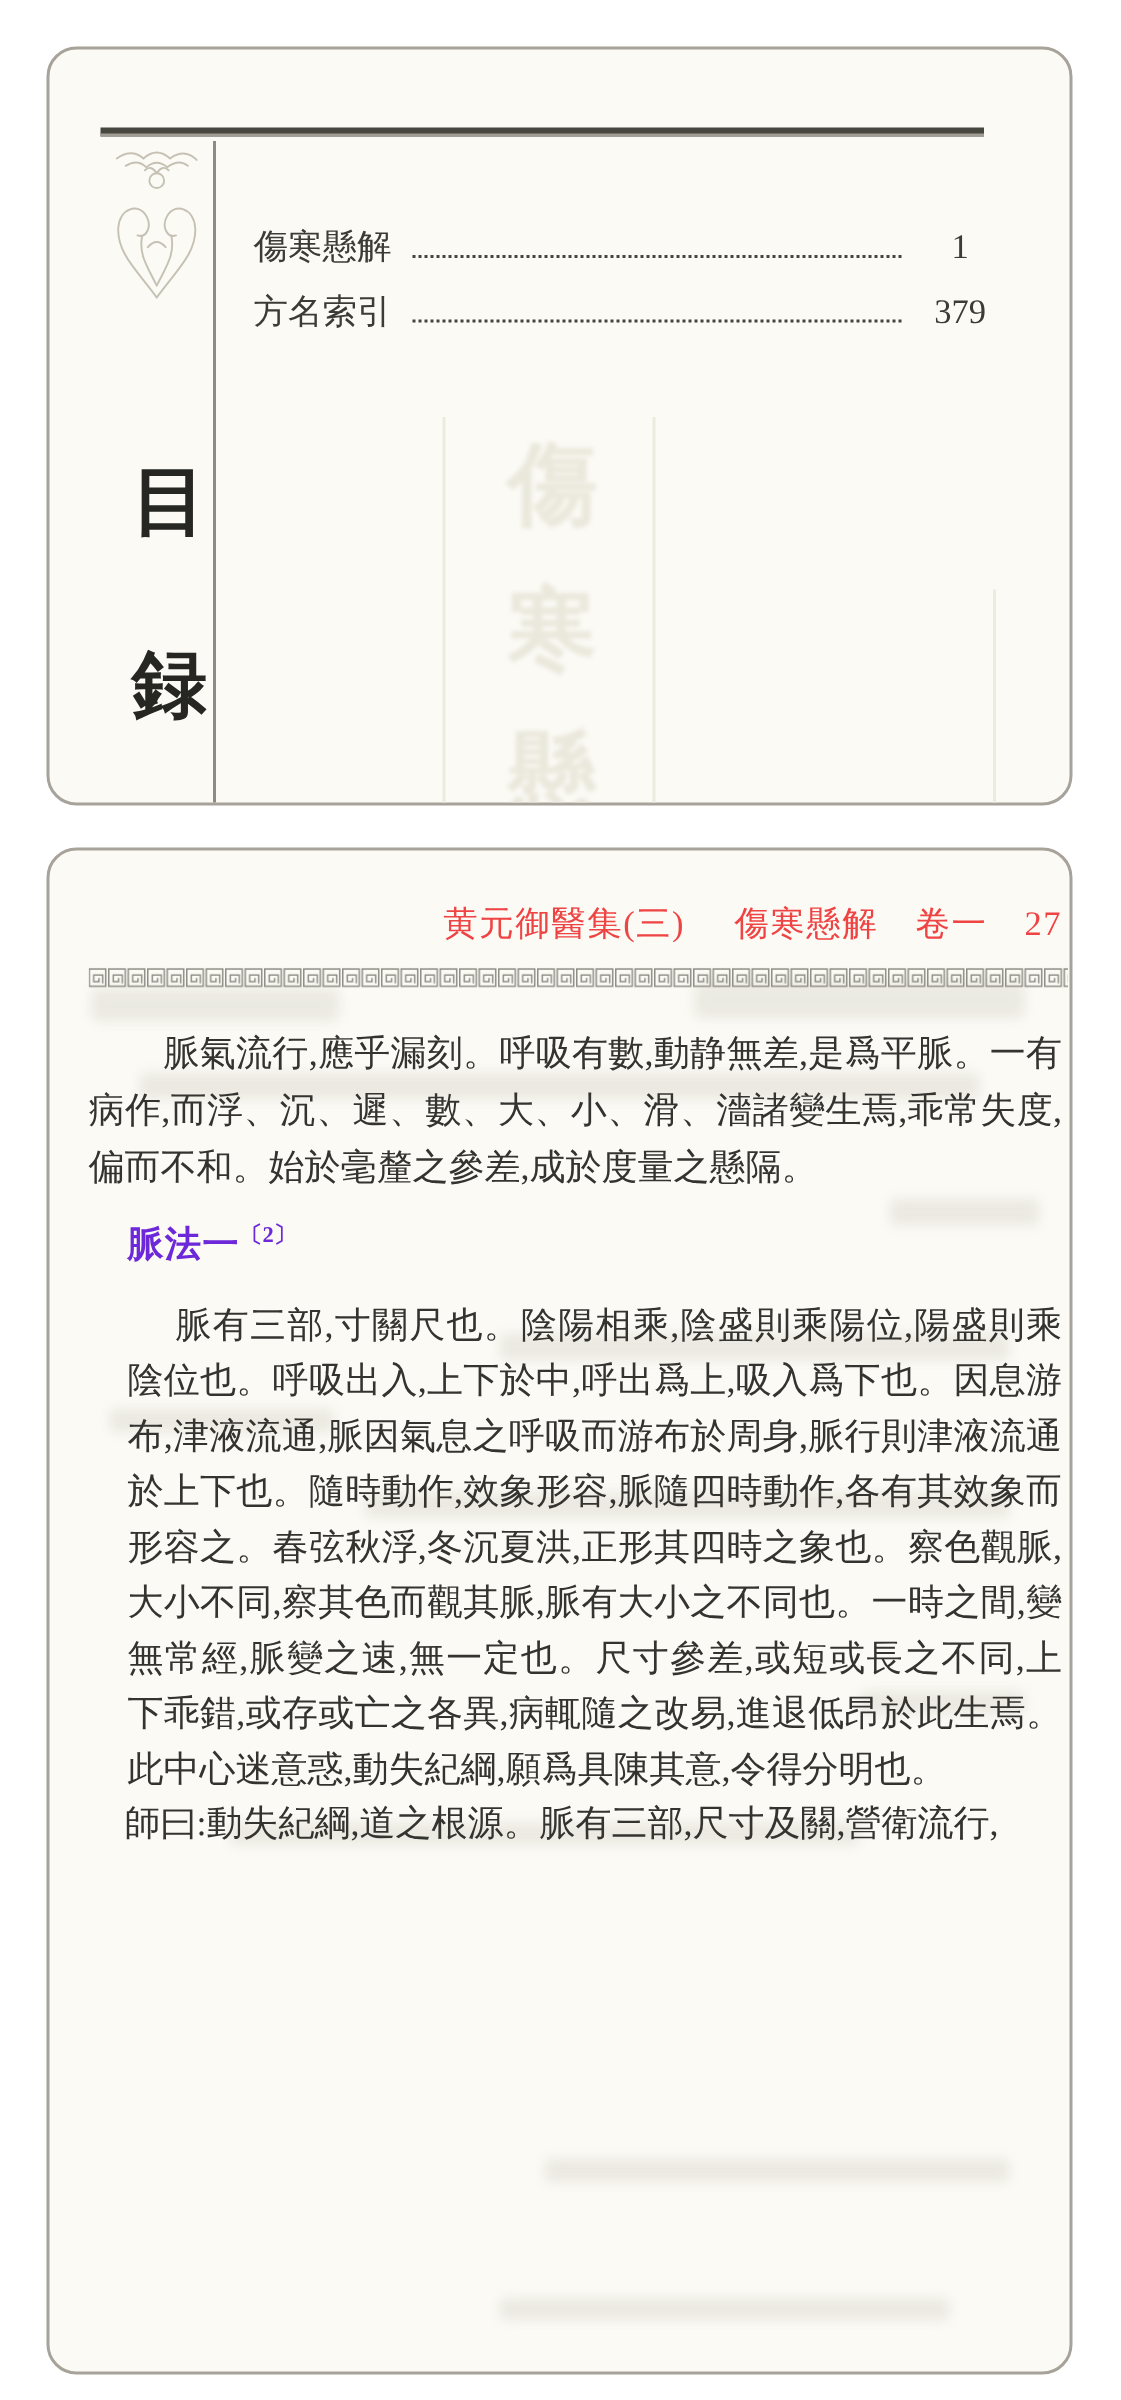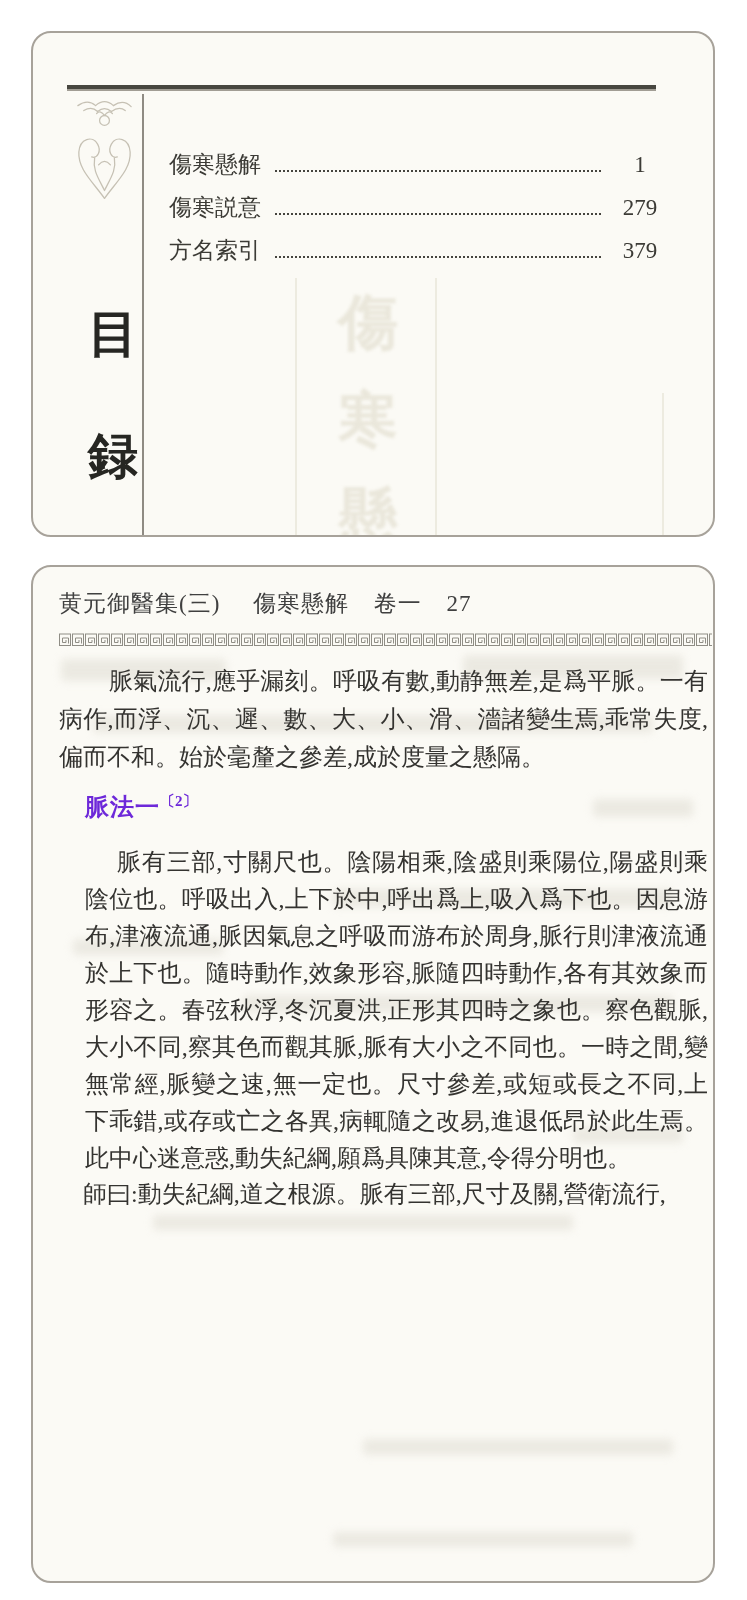--- a/index.html
+++ b/index.html
@@ -50,32 +50,32 @@
 
   .wm-line { position:absolute; width:1.5px; background:#edebe0; }
   .wm-char {
     position:absolute; font-size:60px; font-weight:700; color:#eae7db;
     filter:blur(1.5px); left:305px;
   }
 
   
   .content-inner { position:relative; z-index:1; padding:0 5px 0 26px; }
   .page-header {
-    padding-top:21px; text-align:left; font-size:23px; color:#404040;
-    letter-spacing:1px; white-space:nowrap;
+    padding-top:21px; text-align:right; font-size:23px; color:#ef4444;
+    letter-spacing:1px; white-space:nowrap;margin-top:12px;
   }
   .page-header .hsep1 { margin-left:26px; }
   .page-header .hsep2 { margin-left:18px; }
   .meander-wrap { margin-top:13px; height:15px; }
   .doc-title {
     margin-top:36px; text-align:center; font-size:27px; font-weight:400;
     letter-spacing:3px; color:#2c2b27;
   }
   sup.fn { font-size:15px; letter-spacing:0; vertical-align:9px; }
-  .body-text { margin-top:15px; font-size:24px; text-align:justify; text-justify:inter-character; }
+  .body-text { margin-top:25px; font-size:24px; text-align:justify; text-justify:inter-character; }
   .para { line-height:38px; color:#343330; }
   .pi2 { text-indent:50px; }
   .para-q { text-indent:28px; }
   .sect-heading {
     margin:15px 0 21px 26px; font-size:24px; font-weight:700; color:#6d28d9;
     font-family:Liberation Serif, serif; letter-spacing:1px;
   }
   .para-comment { margin-left:26px; margin-top:3px; text-indent:32px; line-height:37px; }
   .para-shi { text-indent:24px; line-height:34px; }
 
@@ -115,25 +115,20 @@
     <div class="wm-line" style="left:629px; top:360px; height:145px;"></div>
     <div class="wm-char" style="top:250px;">傷</div>
     <div class="wm-char" style="top:347px;">寒</div>
     <div class="wm-char" style="top:443px;">懸</div>
 
     <div class="toc-list">
       <div class="toc-row">
         <span>傷寒懸解</span>
         <span class="dots"></span>
         <span class="pg">1</span>
-      </div>
-      <div class="toc-row">
-        <span>傷寒説意</span>
-        <span class="dots"></span>
-        <span class="pg">279</span>
       </div>
       <div class="toc-row">
         <span>方名索引</span>
         <span class="dots"></span>
         <span class="pg">379</span>
       </div>
     </div>
   </div>
 
   <div class="card card-content">

